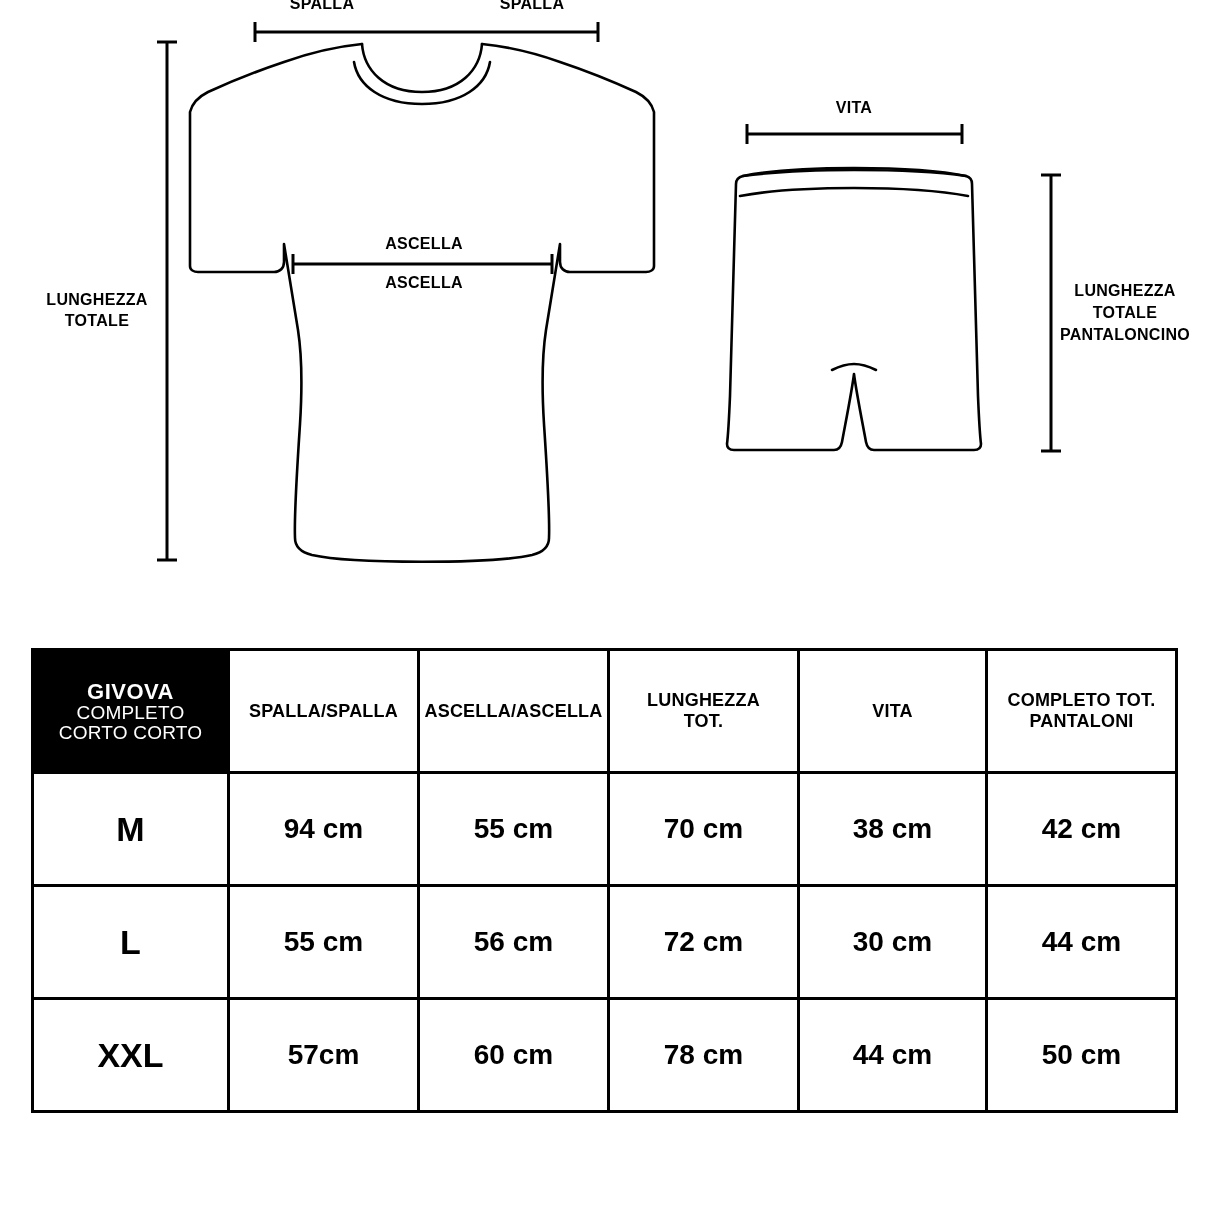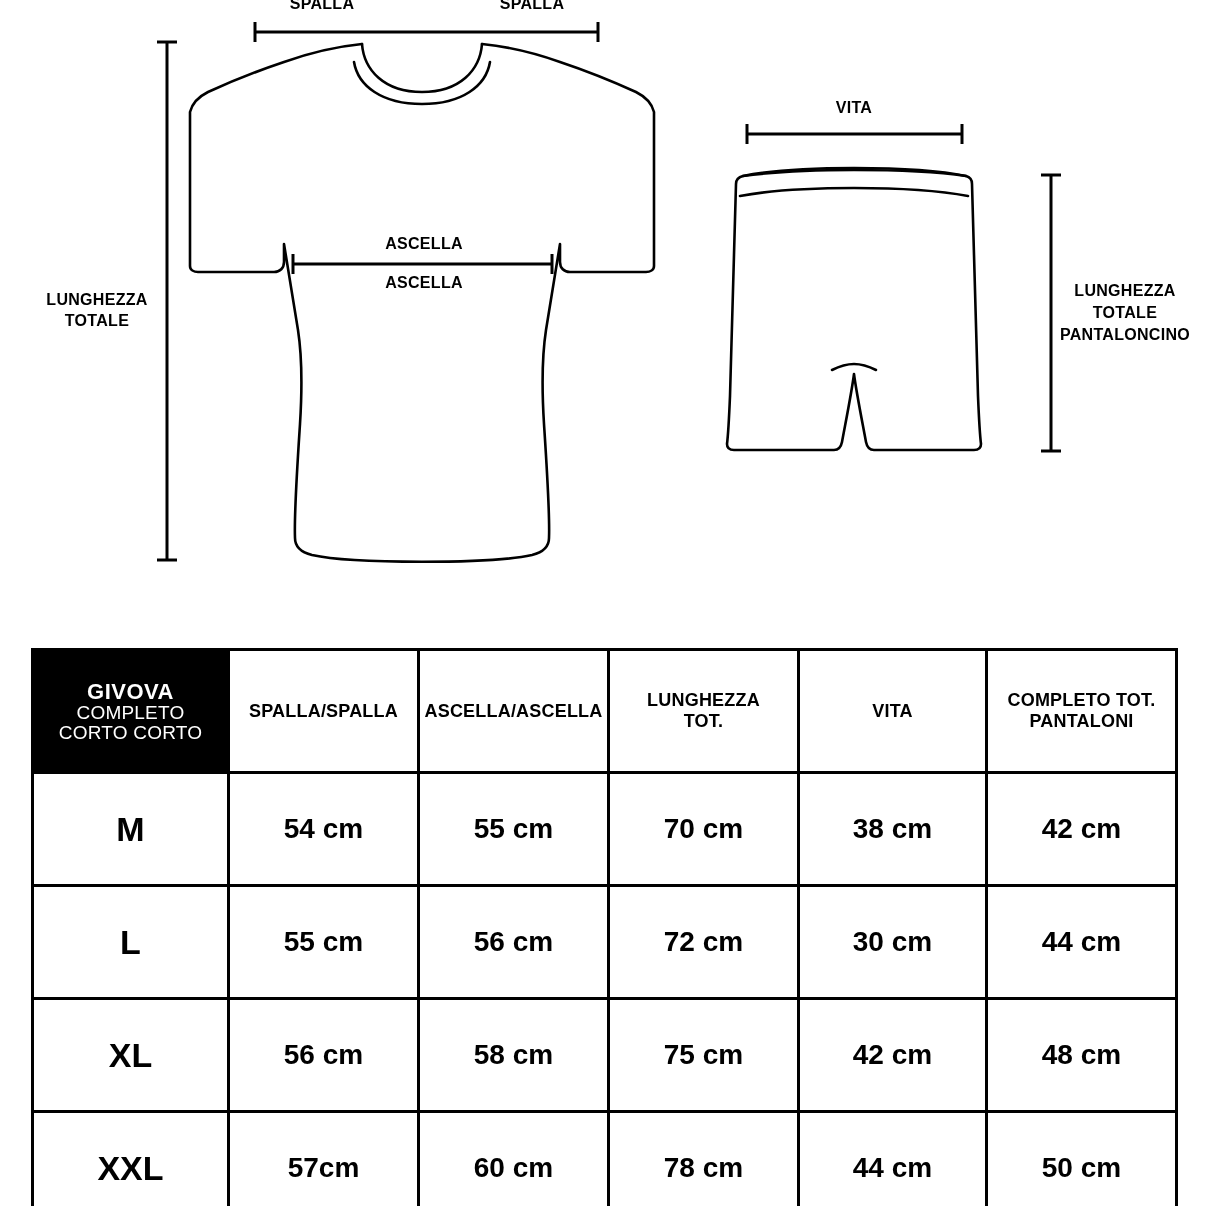--- a/index.html
+++ b/index.html
@@ -247,43 +247,35 @@
         </th>
         <th class="head-cell">
           <span>COMPLETO TOT.</span><br>
           <span>PANTALONI</span>
         </th>
       </tr>
     </thead>
     <tbody>
       <tr>
         <td class="size-cell">M</td>
-        <td class="val-cell">54 cm</td>
+        <td class="val-cell">94 cm</td>
         <td class="val-cell">55 cm</td>
         <td class="val-cell">70 cm</td>
         <td class="val-cell">38 cm</td>
         <td class="val-cell">42 cm</td>
       </tr>
       <tr>
         <td class="size-cell">L</td>
         <td class="val-cell">55 cm</td>
         <td class="val-cell">56 cm</td>
         <td class="val-cell">72 cm</td>
         <td class="val-cell">30 cm</td>
         <td class="val-cell">44 cm</td>
       </tr>
       <tr>
-        <td class="size-cell">XL</td>
-        <td class="val-cell">56 cm</td>
-        <td class="val-cell">58 cm</td>
-        <td class="val-cell">75 cm</td>
-        <td class="val-cell">42 cm</td>
-        <td class="val-cell">48 cm</td>
-      </tr>
-      <tr>
         <td class="size-cell">XXL</td>
         <td class="val-cell">57cm</td>
         <td class="val-cell">60 cm</td>
         <td class="val-cell">78 cm</td>
         <td class="val-cell">44 cm</td>
         <td class="val-cell">50 cm</td>
       </tr>
     </tbody>
   </table>
 </div>

